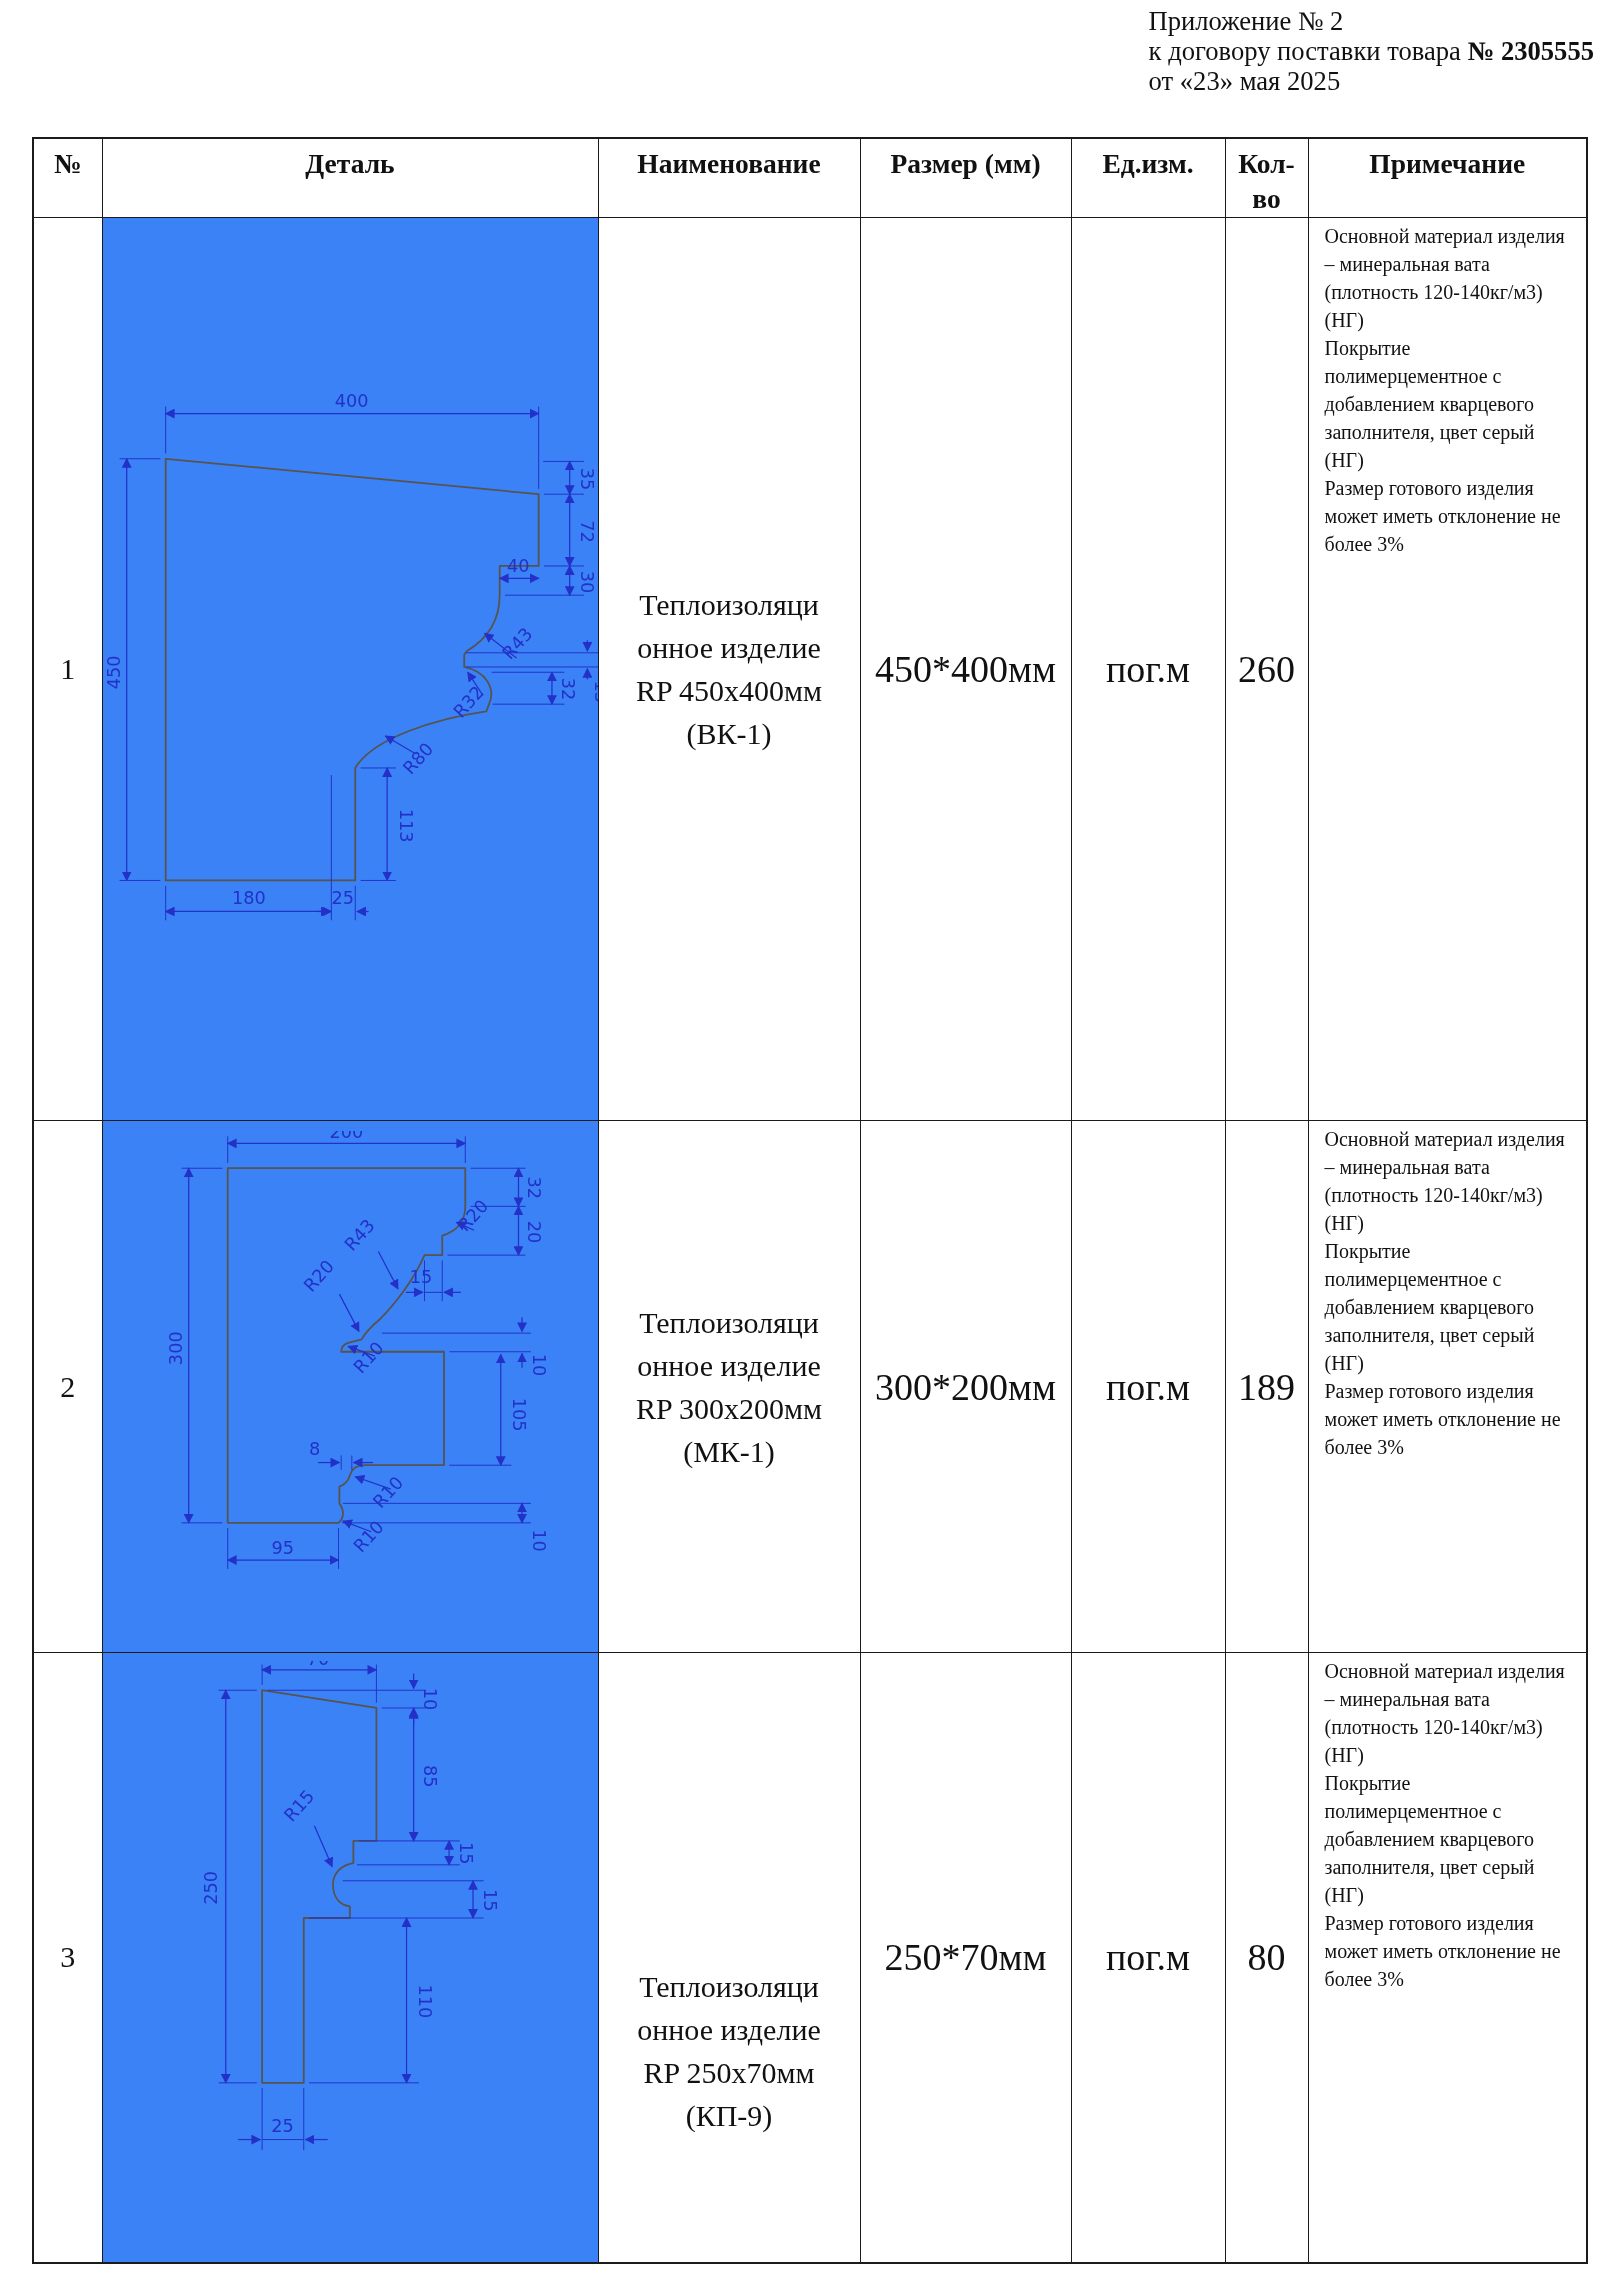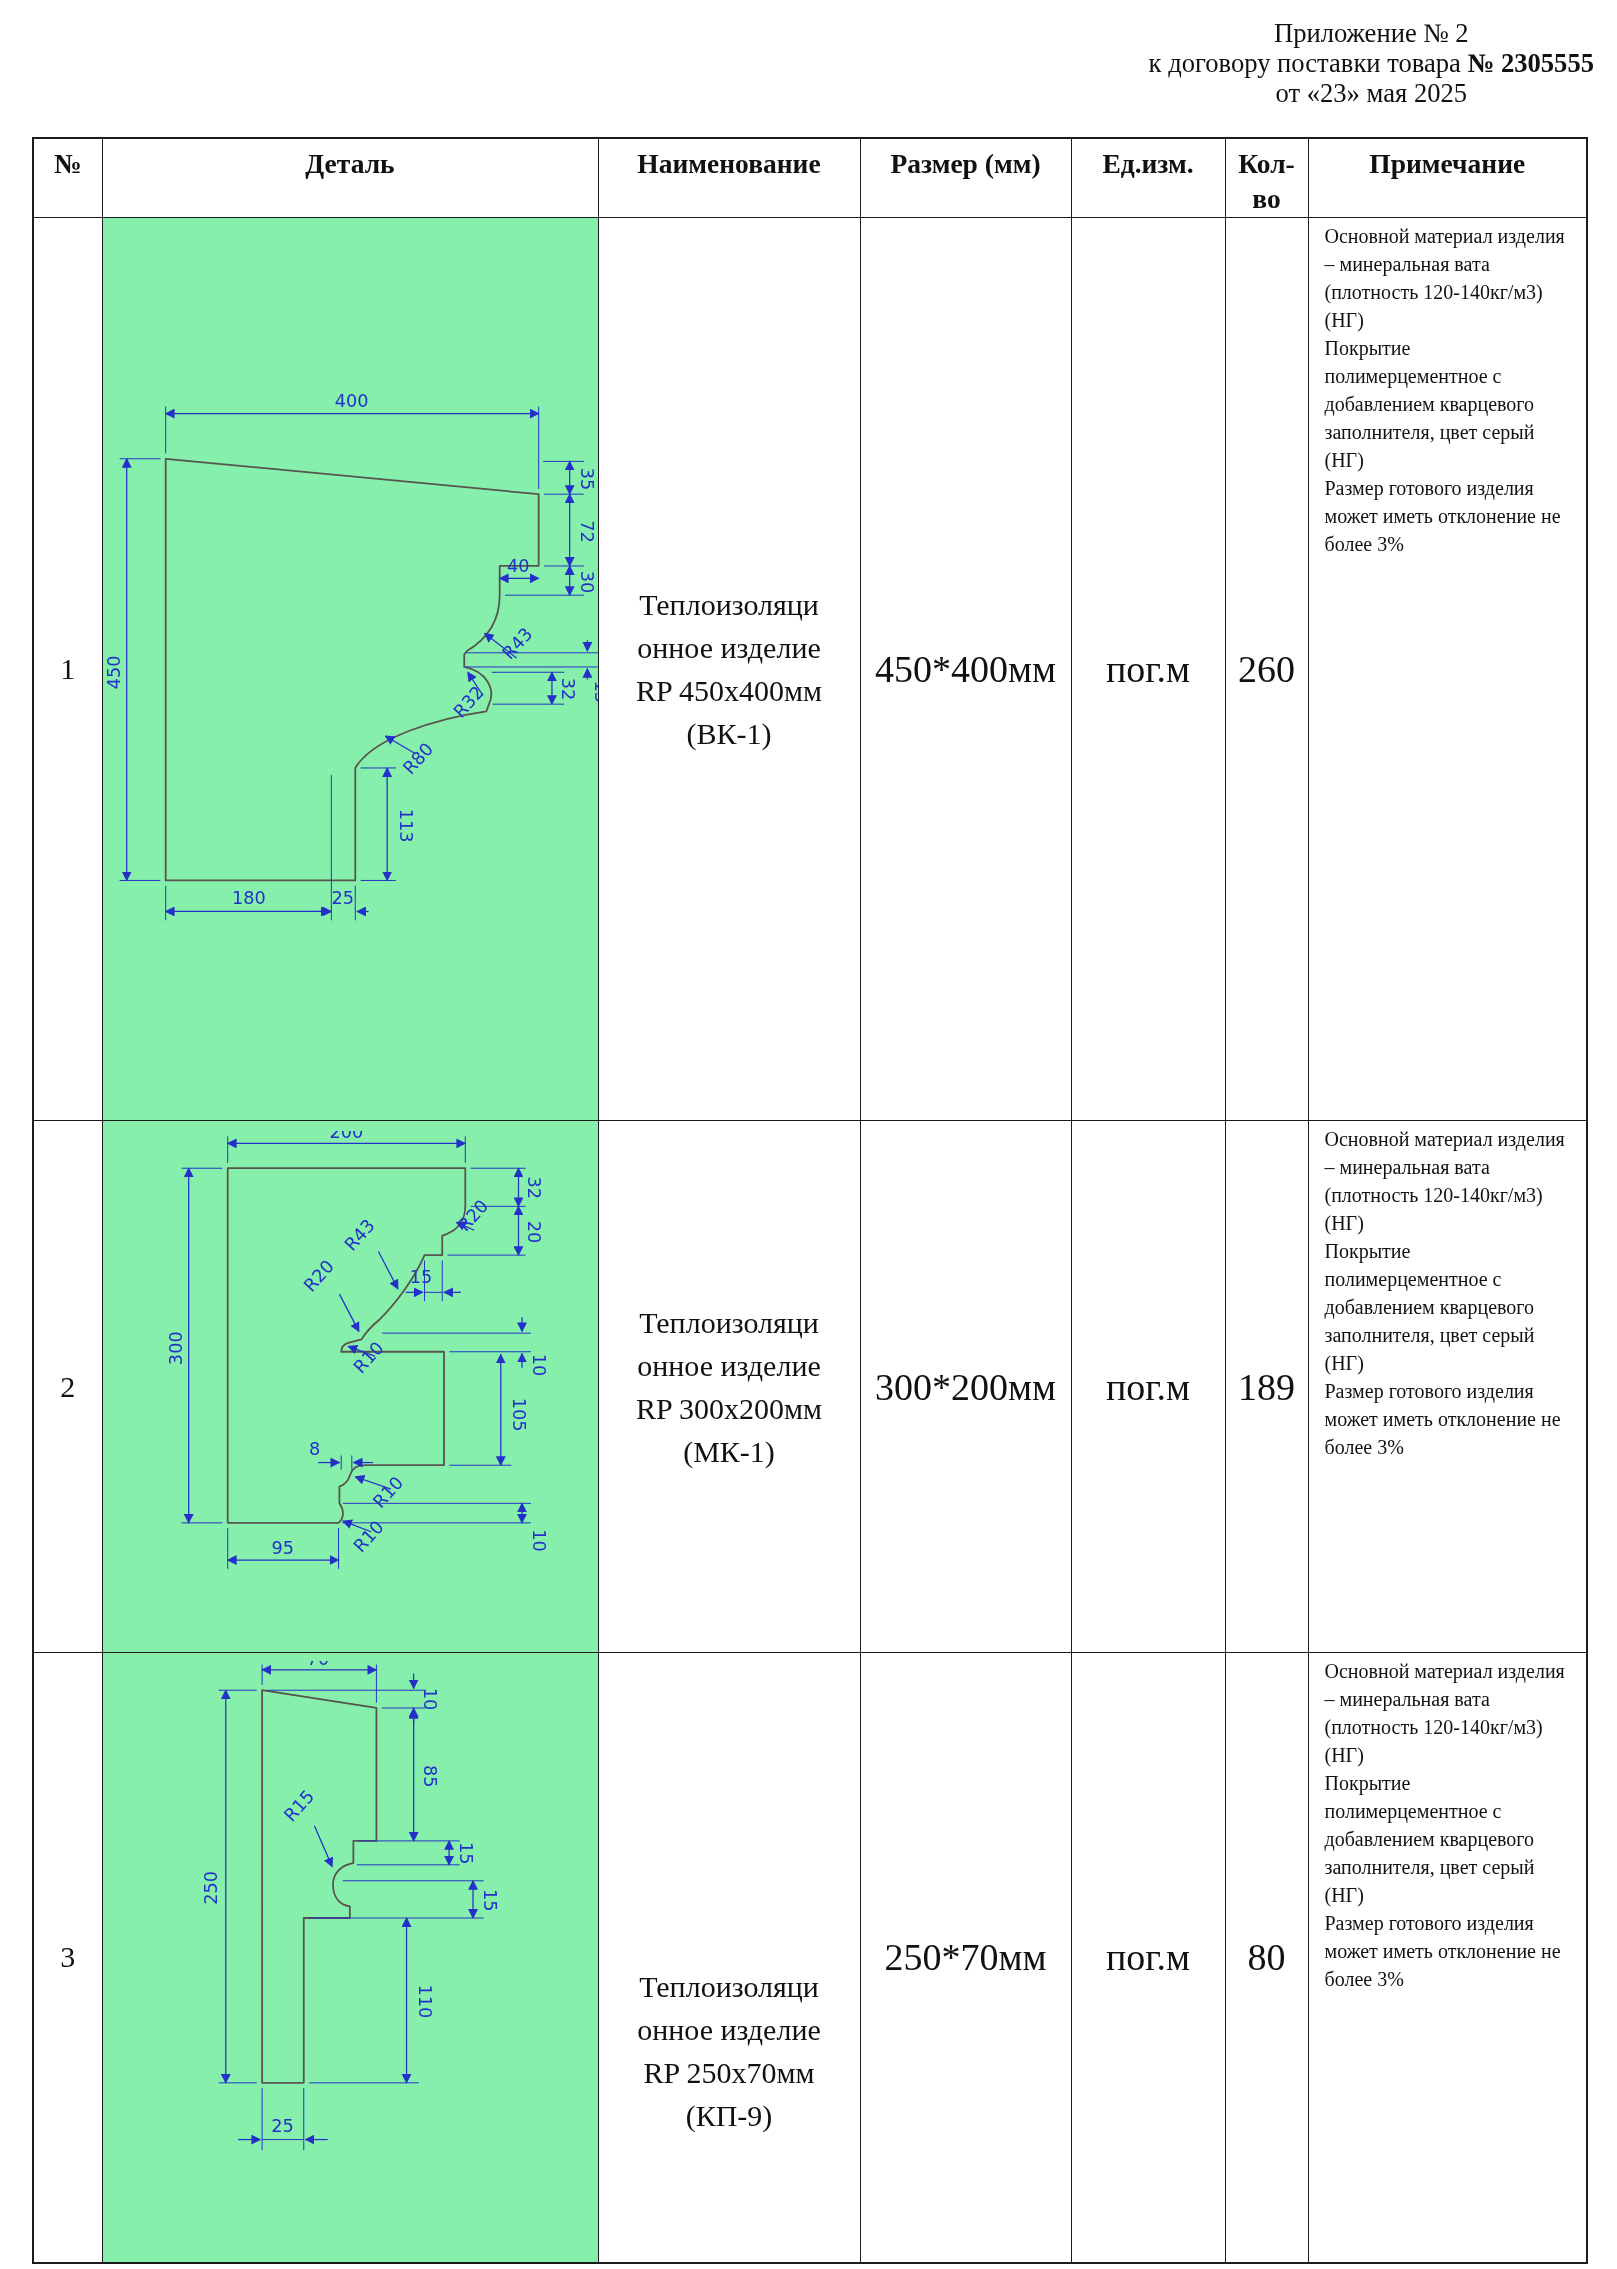--- a/index.html
+++ b/index.html
@@ -1,29 +1,29 @@
 <!DOCTYPE html>
 <html style="font-size:14px"><head>
 <meta charset="utf-8">
 <style>
   html,body{margin:0;padding:0;background:#ffffff;}
   .page{position:relative;width:1617px;height:2270px;background:#ffffff;
         font-family:"Liberation Serif",serif;color:#111;}
-  .doc-header{position:absolute;top:18px;right:23px;text-align:center;
+  .doc-header{position:absolute;top:6px;right:23px;text-align:left;
               font-size:26.6px;line-height:30px;color:#111;}
   .doc-header b{font-weight:bold;}
   table.main{position:absolute;left:32px;top:137px;border-collapse:collapse;
              table-layout:fixed;width:1555px;}
   table.main td,table.main th{border:1.8px solid #1b1b1b;box-sizing:border-box;
              overflow:hidden;}
   table.main{border:2.7px solid #1b1b1b;}
   th.hdr{font-size:27.5px;font-weight:bold;vertical-align:top;padding-top:7px;
          text-align:center;line-height:35px;}
   td.numcell{font-size:30px;text-align:center;vertical-align:middle;}
-  td.detail{vertical-align:top;background:#86efac;text-decoration:underline;}
+  td.detail{vertical-align:top;background:#3b82f6;text-decoration:underline;}
   td.namecell{vertical-align:middle;text-align:center;font-size:30px;}
   .name-line{margin:8px 0;line-height:35px;}
   td.sizecell,td.unitcell,td.qtycell{font-size:38px;text-align:center;vertical-align:middle;}
   td.notecell{vertical-align:top;font-size:20px;line-height:28px;
               text-align:left;padding:3.5px 16px 3.5px 16px;}
   .push-down{margin-top:195px;}
   svg.drawing{display:block;}
   .profile{fill:none;stroke:#57534d;stroke-width:2;stroke-linejoin:round;stroke-linecap:round;}
   .dim{stroke:#2331c8;stroke-width:1.4;fill:none;}
   .ext{stroke:#2331c8;stroke-width:1.1;fill:none;}

